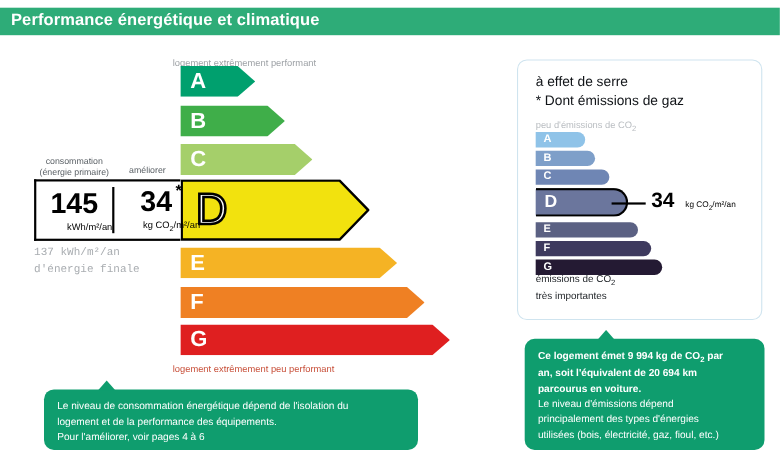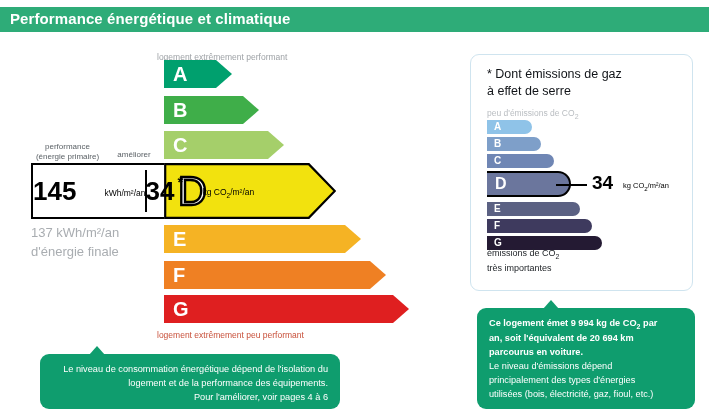--- a/index.html
+++ b/index.html
@@ -42,21 +42,21 @@
 
   
   .value-box {
     position: absolute; left: 31px; top: 163px;
     width: 133px; height: 56px;
     background: #ffffff; border: 2.2px solid #000000;
     border-right: none;
     display: flex; z-index: 6;
   }
   .vb-cell {
-    flex: 1; display: flex; flex-direction: row;
+    flex: 1; display: flex; flex-direction: column;
     align-items: center; justify-content: center; position: relative;
   }
   .vb-cell + .vb-cell::before {
     content: ""; position: absolute; left: 0; top: 5px; bottom: 5px;
     width: 1.6px; background: #000;
   }
   .vb-num {
     font-size: 26px; font-weight: bold; color: #000; line-height: 1;
     position: relative;
   }
@@ -67,21 +67,21 @@
   .vb-unit sub { font-size: 6.5px; }
 
   .lbl-top {
     position: absolute; font-size: 8px; color: #5b6166; white-space: nowrap; text-align: center;
   }
   .lbl-cons { left: 31px; top: 142px; width: 73px; line-height: 1.25; }
   .lbl-emis { left: 104px; top: 150px; width: 60px; }
 
   .final-energy {
     position: absolute; left: 31px; top: 224px;
-    font-size: 13px; color: #a9adb1; line-height: 1.45; white-space: nowrap;
+    font-size: 10px; color: #a9adb1; line-height: 1.45; white-space: nowrap; font-family: Liberation Mono, monospace;
   }
 
   
   .ges-panel {
     position: absolute; left: 470px; top: 54px; width: 223px; height: 237px;
     background: #ffffff; border: 1.3px solid #cfe4ef; border-radius: 9px;
   }
   .ges-title {
     position: absolute; left: 487px; top: 66px;
     font-size: 12.5px; color: #111418; line-height: 1.32; font-weight: normal;
@@ -126,21 +126,21 @@
   
   .callout {
     position: absolute; background: #0f9d6e; border-radius: 9px;
     color: #ffffff; padding: 9px 12px;
   }
   .callout .tail {
     position: absolute; top: -8px; width: 0; height: 0;
     border-left: 8px solid transparent; border-right: 8px solid transparent;
     border-bottom: 9px solid #0f9d6e;
   }
-  .callout-left { left: 40px; top: 354px; width: 300px; height: 55px; text-align: right; }
+  .callout-left { left: 40px; top: 354px; width: 340px; height: 55px; }
   .callout-left .tail { left: 49px; }
   .callout-right { left: 477px; top: 308px; width: 218px; height: 101px; }
   .callout-right .tail { left: 66px; }
   .c-line { font-size: 9.2px; line-height: 1.5; }
   .c-bold { font-weight: bold; }
   .c-line sub { font-size: 7px; }
 </style>
 </head>
 <body>
 
@@ -191,21 +191,21 @@
       </div>
       <div class="arrow a-small" style="left: 164px; top: 295px; width: 245px; height: 28px; z-index: 2;">
         <svg width="245" height="28" viewBox="0 0 245 28" style="position: absolute; left: 0px; top: 0px;">
           <path d="M 0 0 L 229 0 L 245 14 L 229 28 L 0 28 Z" fill="#df1f20"></path>
         </svg>
         <span class="letter">G</span>
       </div>
     </div>
 
   <div class="lbl-top lbl-cons">
-    <div>performance</div>
+    <div>consommation</div>
     <div>(énergie primaire)</div>
   </div>
   <div class="lbl-top lbl-emis">améliorer</div>
 
   <div class="value-box">
     <div class="vb-cell">
       <div class="vb-num">145</div>
       <div class="vb-unit">kWh/m²/an</div>
     </div>
     <div class="vb-cell">
@@ -218,22 +218,22 @@
     </div>
   </div>
 
   <div class="final-energy">
     <div>137 kWh/m²/an</div>
     <div>d'énergie finale</div>
   </div>
 
   <div class="ges-panel"></div>
   <div class="ges-title">
+    <div>à effet de serre</div>
     <div>* Dont émissions de gaz</div>
-    <div>à effet de serre</div>
   </div>
   <div class="ges-cap ges-cap-top">
     <span>peu d'émissions de CO</span><sub>2</sub>
   </div>
 
   <div id="ges-bars">
       <div class="ges-bar" style="left: 487px; top: 120px; width: 45px; height: 14px; background: rgb(143, 195, 232);">
         <span class="gletter">A</span>
       </div>
       <div class="ges-bar" style="left: 487px; top: 137px; width: 54px; height: 14px; background: rgb(126, 159, 201);">

